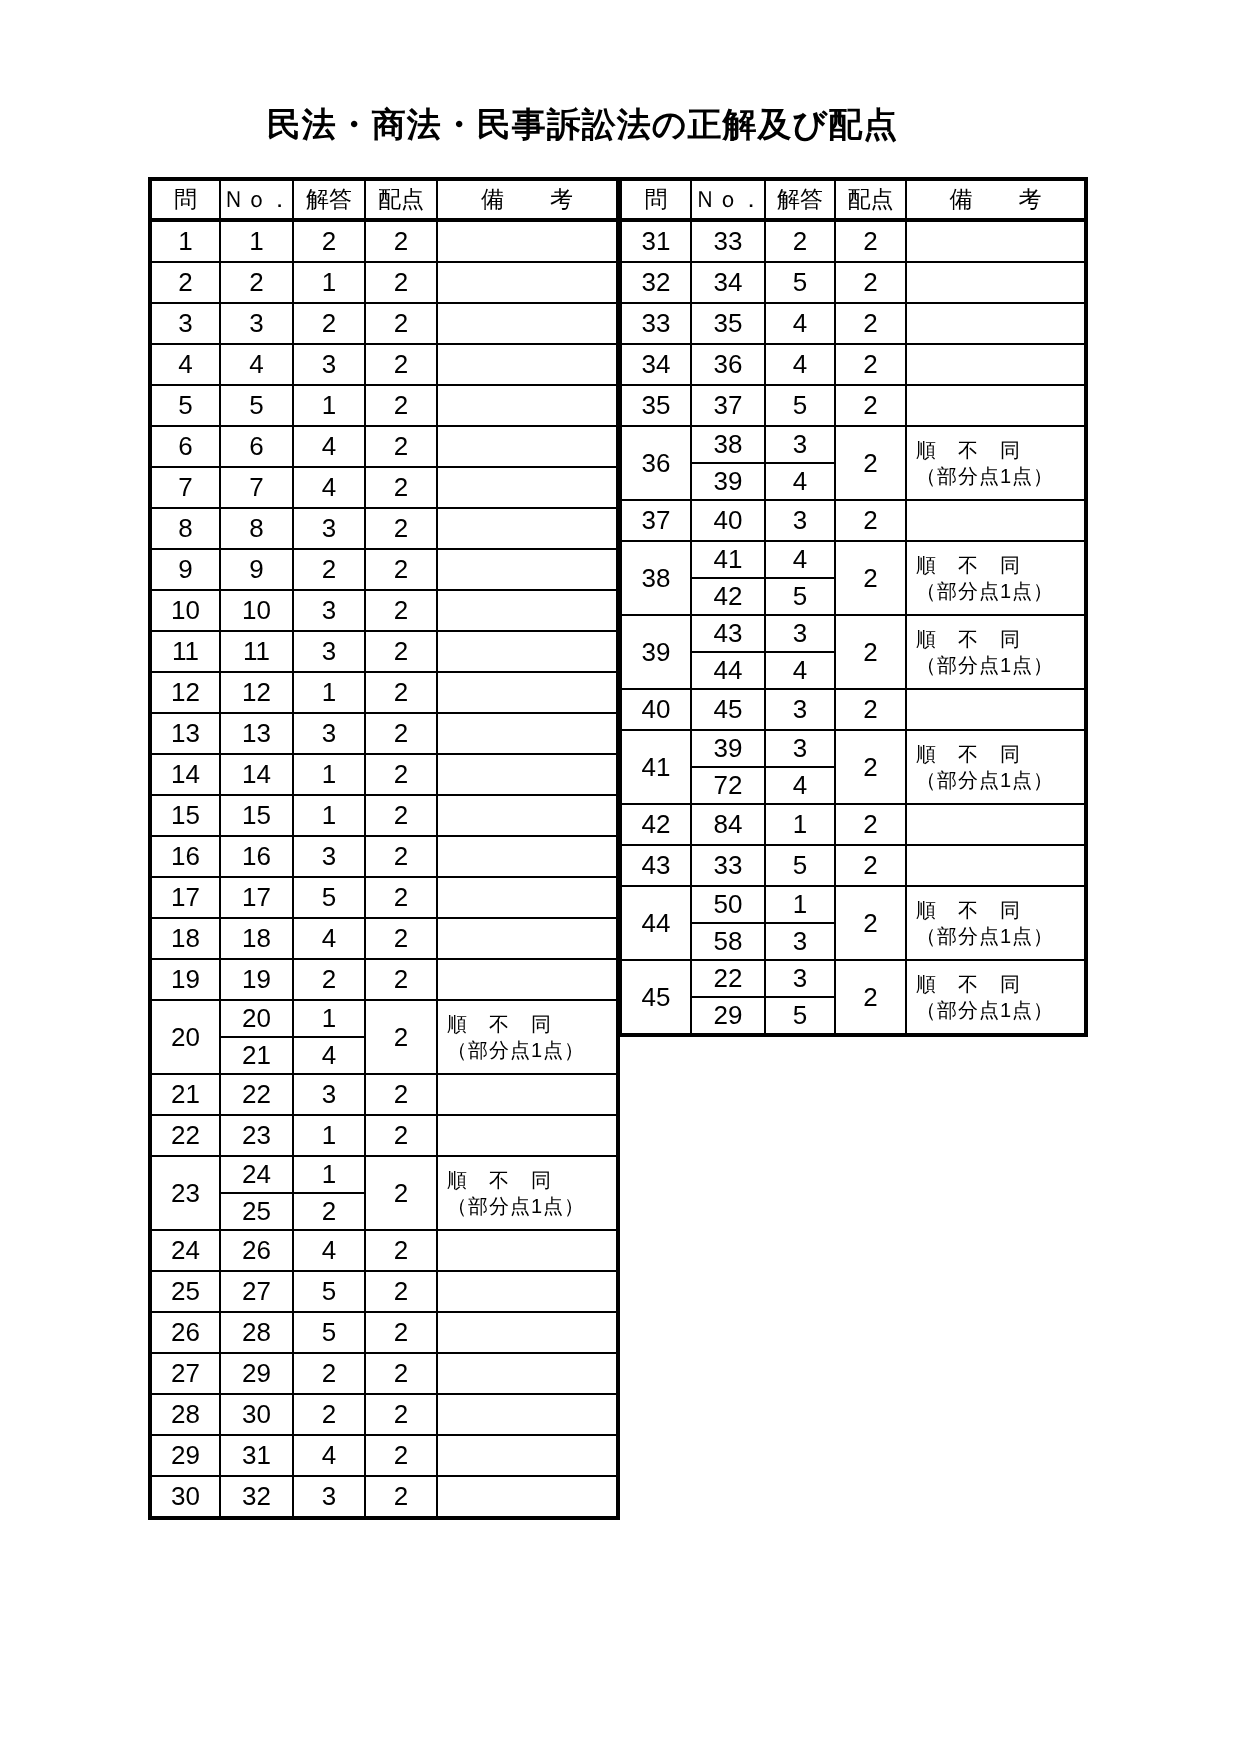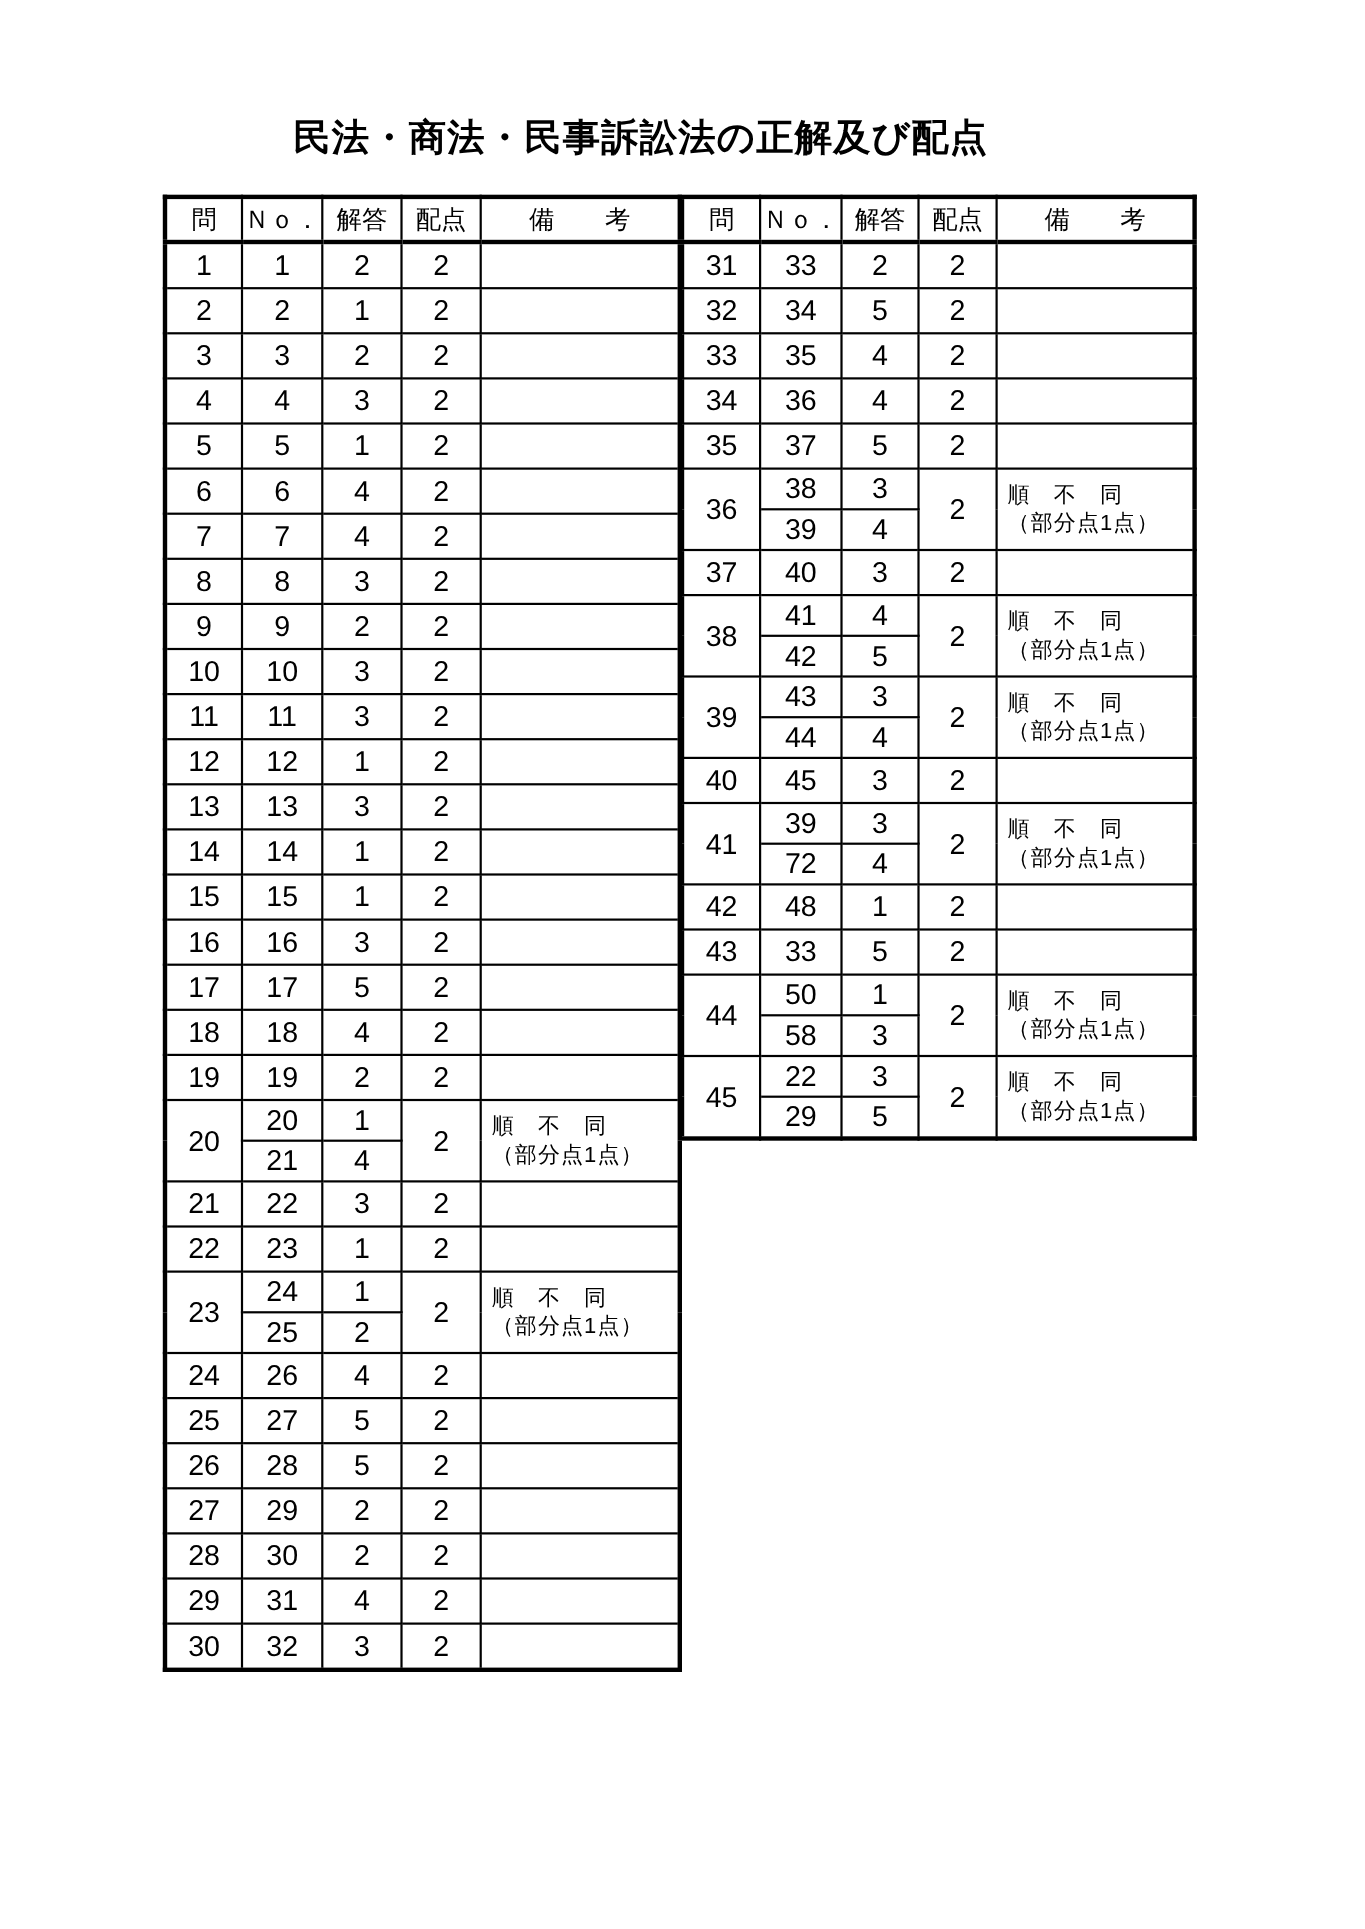--- a/index.html
+++ b/index.html
@@ -406,21 +406,21 @@
             <div>順　不　同</div>
             <div>（部分点1点）</div>
           </td>
         </tr>
         <tr>
           <td>72</td>
           <td>4</td>
         </tr>
         <tr>
           <td>42</td>
-          <td>48</td>
+          <td>84</td>
           <td>1</td>
           <td>2</td>
           <td class="remark"></td>
         </tr>
         <tr>
           <td>43</td>
           <td>33</td>
           <td>5</td>
           <td>2</td>
           <td class="remark"></td>

